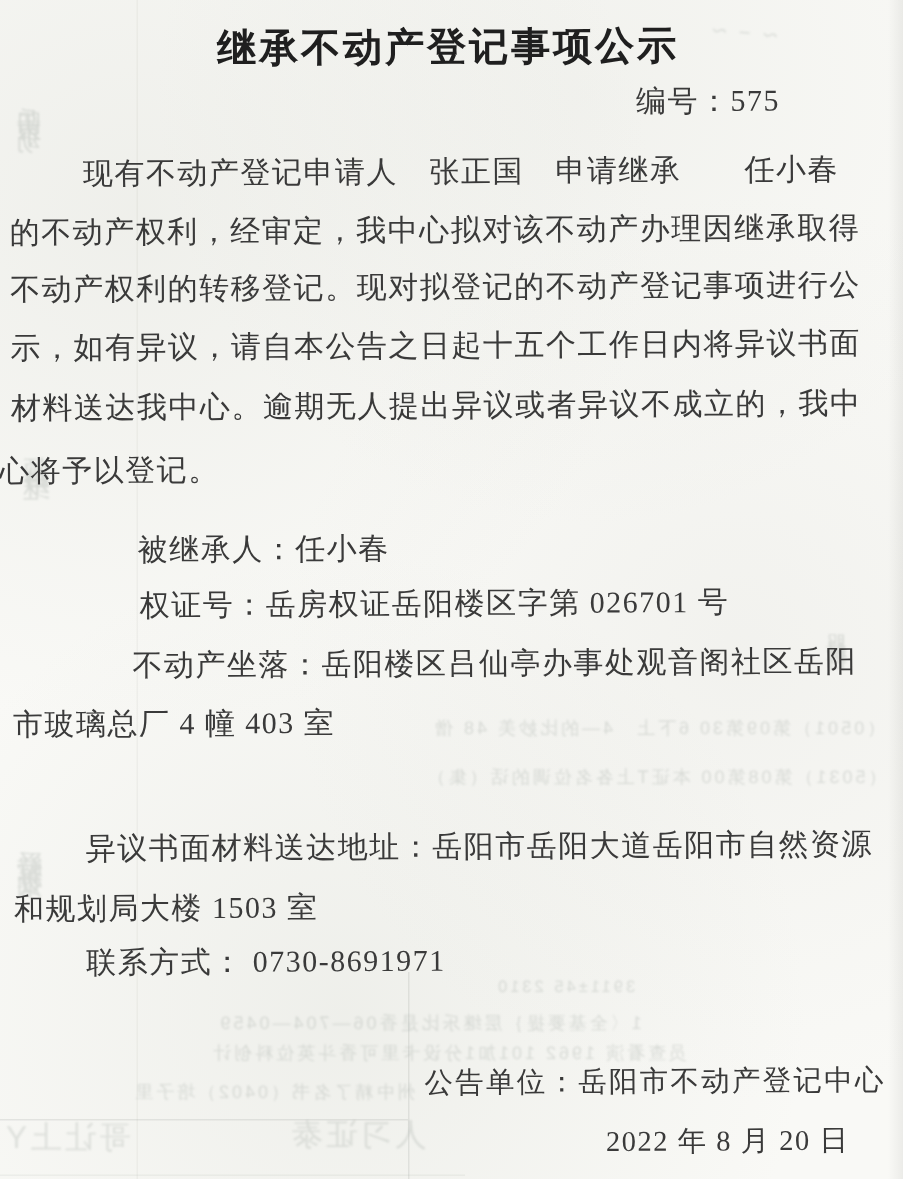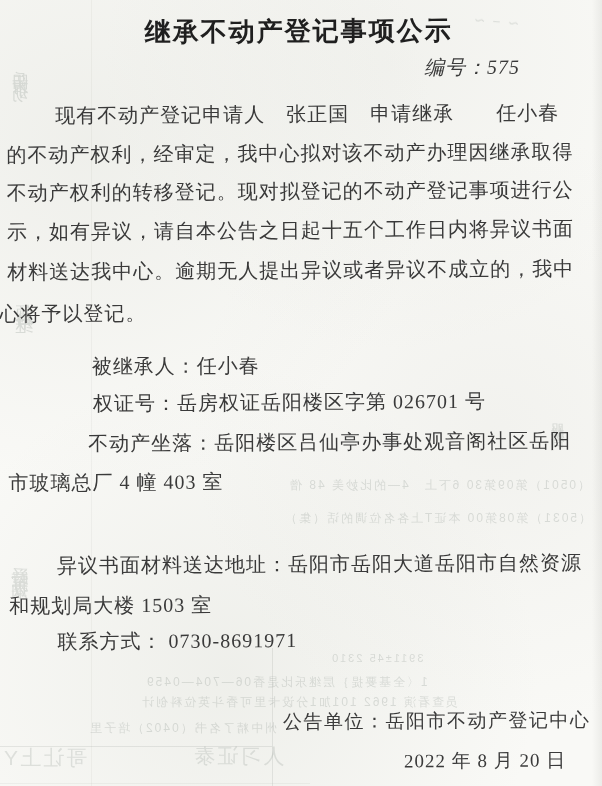--- a/index.html
+++ b/index.html
@@ -72,21 +72,21 @@
     letter-spacing: 2px;
     color: #1f1f1f;
   }
   .line {
     position: absolute;
     white-space: nowrap;
     color: #3a3a3a;
     font-size: 20px;
     letter-spacing: 1px;
   }
-  .doc-number { top: 55px;  right: 80px; font-style: italic; }
+  .doc-number { top: 55px;  right: 80px; }
   .p1 { top: 101px; left: 57px; }
   .p2 { top: 140px; left: 8px;  }
   .p3 { top: 178px; left: 8px;  }
   .p4 { top: 217px; left: 8px;  }
   .p5 { top: 257px; left: 8px;  }
   .p6 { top: 299px; left: 0;  }
   .f-decedent   { top: 352px; left: 92px; }
   .f-cert       { top: 389px; left: 93px; }
   .f-loc1       { top: 429px; left: 88px; }
   .f-loc2       { top: 468px; left: 8px;  }

